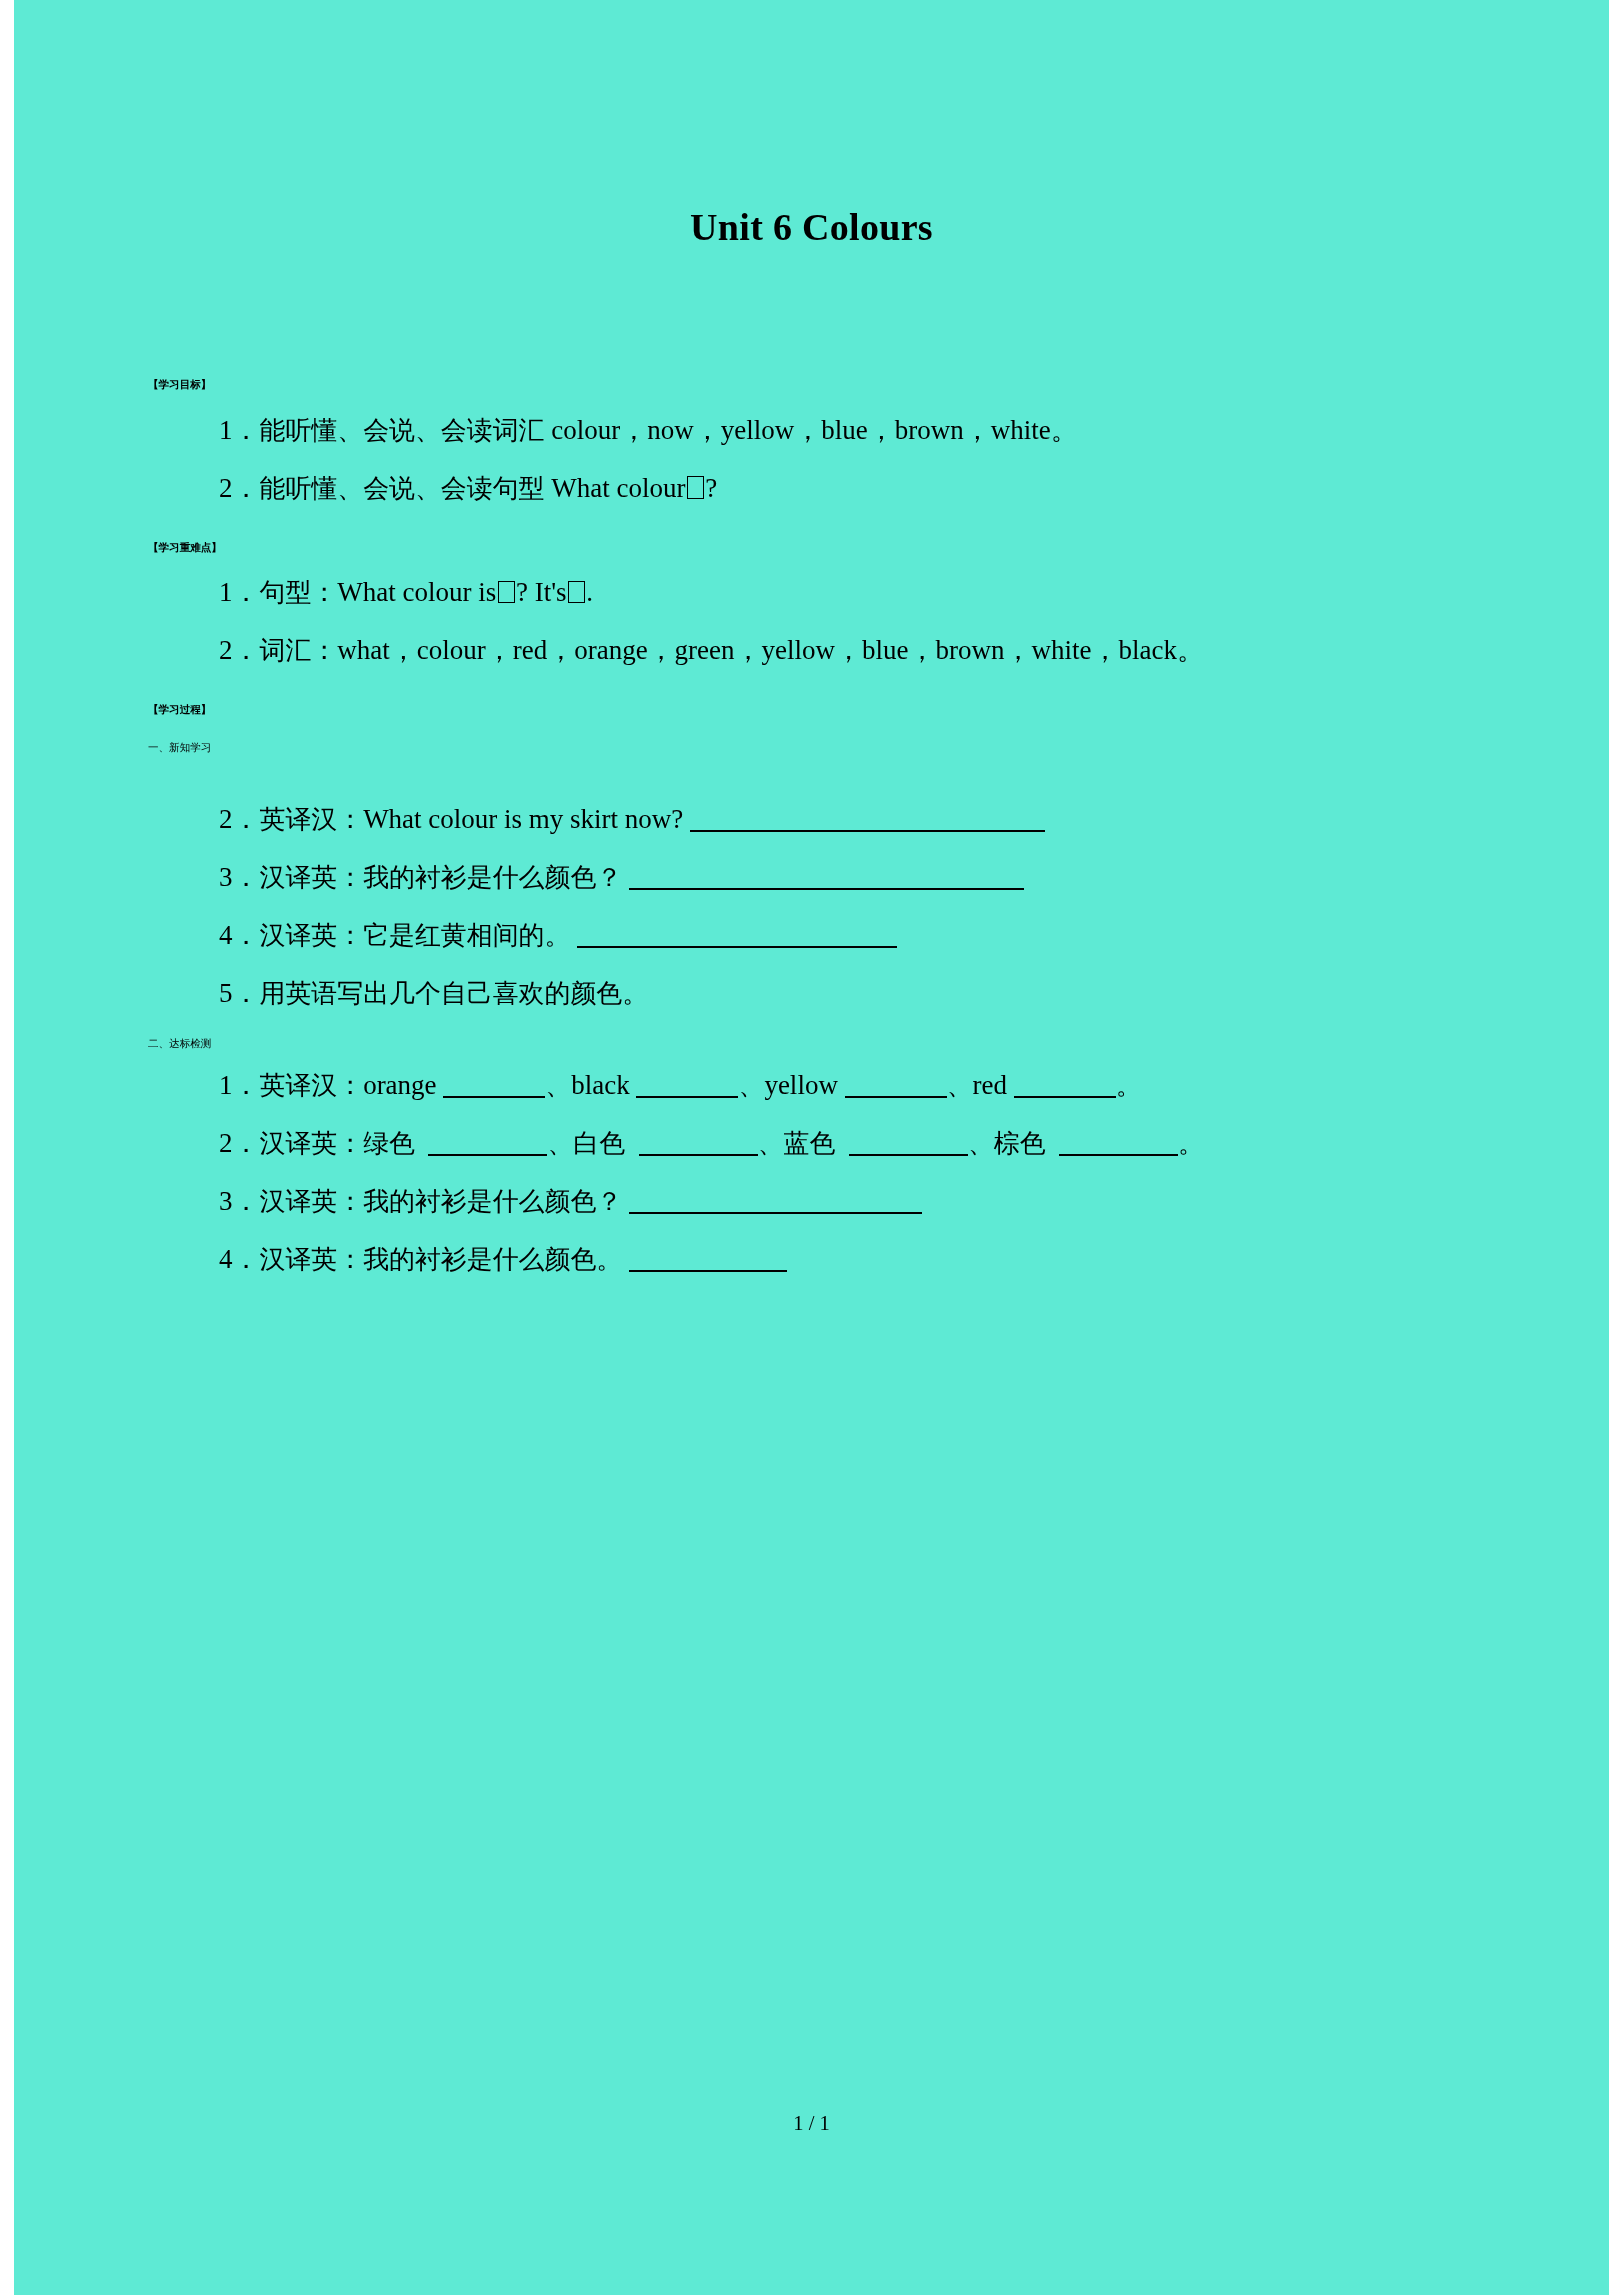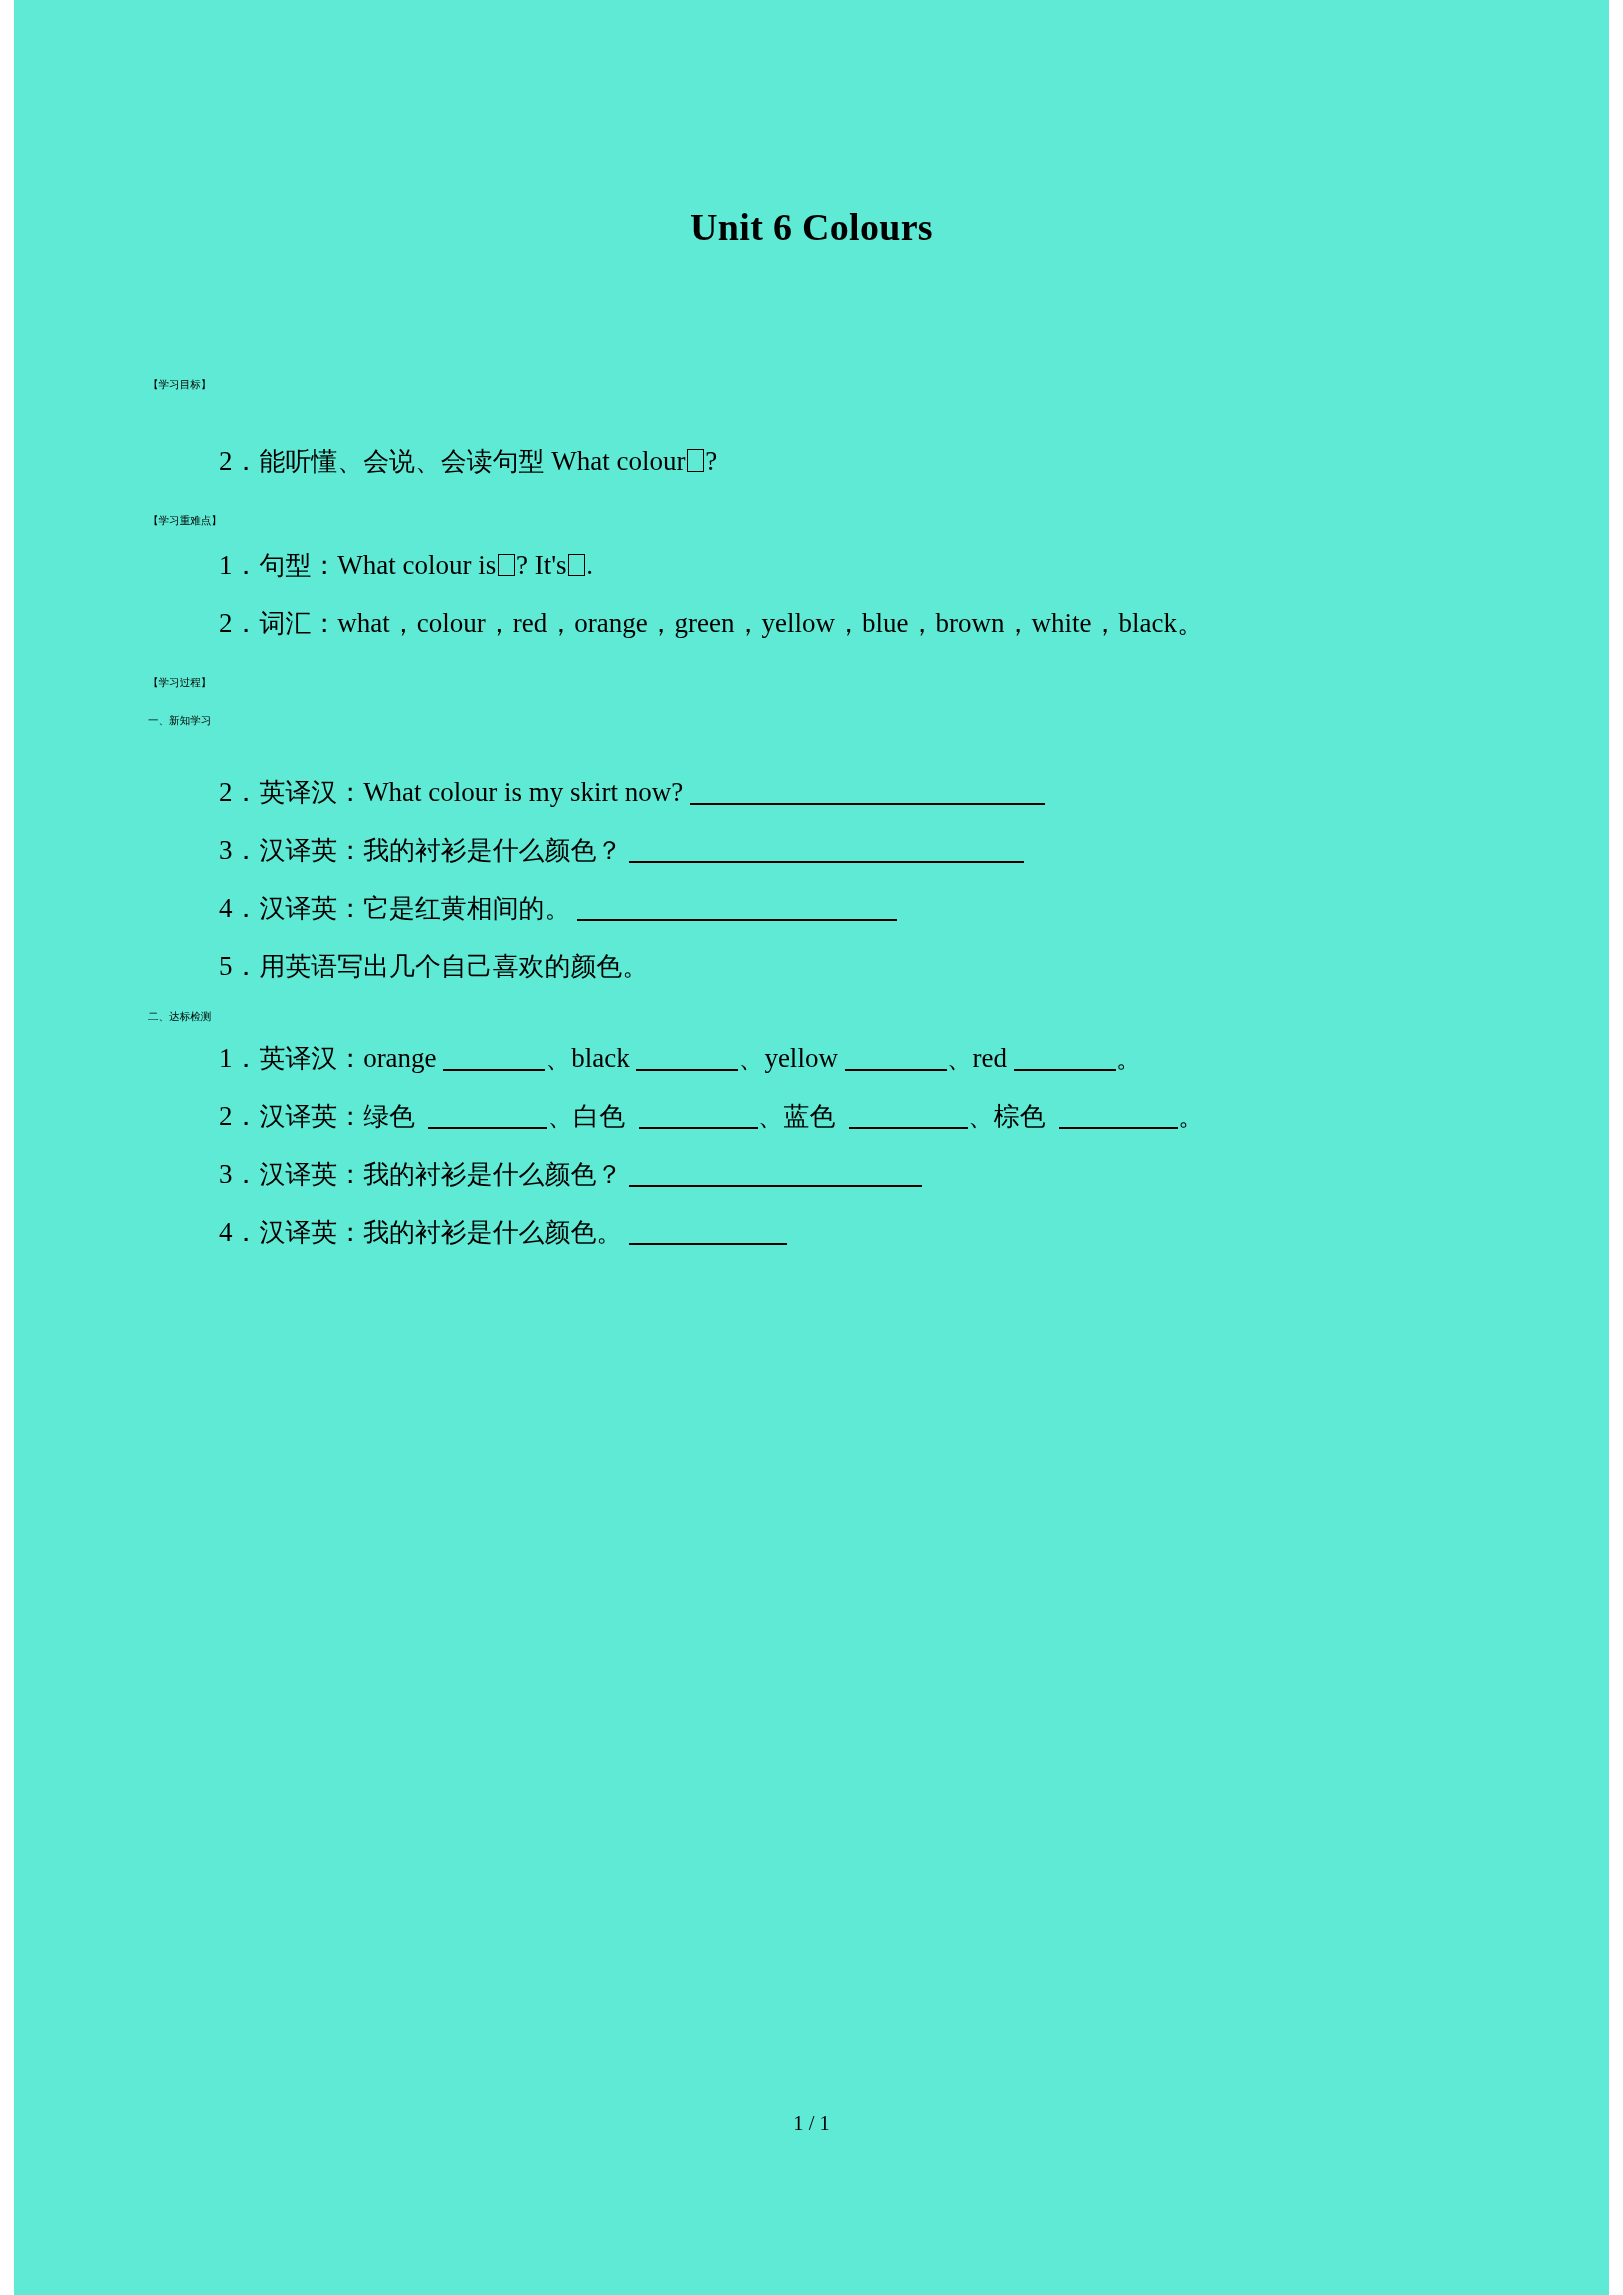--- a/index.html
+++ b/index.html
@@ -37,21 +37,21 @@
   .content {
     position: absolute;
     top: 379px;
     left: 134px;
     width: 1357px;
   }
 
   
   .section-heading {
     font-size: 33px;
-    font-weight: normal;
+    font-weight: bold;
     font-family: "Liberation Sans", "DejaVu Sans", sans-serif;
     line-height: 1.0;
     margin: 0;
     padding: 0;
     white-space: nowrap;
   }
 
   .gap-after-heading { height: 27px; }
 
   
@@ -134,20 +134,23 @@
 
 <div class="page">
 
   <div class="doc-title">Unit 6 Colours</div>
 
   <div class="content">
 
     <div class="section-heading cjk">【学习目标】</div>
     <div class="gap-after-heading"></div>
 
+    <div class="item item-indent">
+      <span class="latin">1．</span><span class="cjk">能听懂、会说、会读词汇</span>&nbsp;<span class="latin">colour，now，yellow，blue，brown，white。</span>
+    </div>
 
     <div class="row-sp"></div>
 
     <div class="item item-indent">
       <span class="latin">2．</span><span class="cjk">能听懂、会说、会读句型</span>&nbsp;<span class="latin">What colour</span><span class="tofu"></span><span class="latin">?</span>
     </div>
 
     <div class="row-sp-lg"></div>
 
     <div class="section-heading cjk">【学习重难点】</div>

